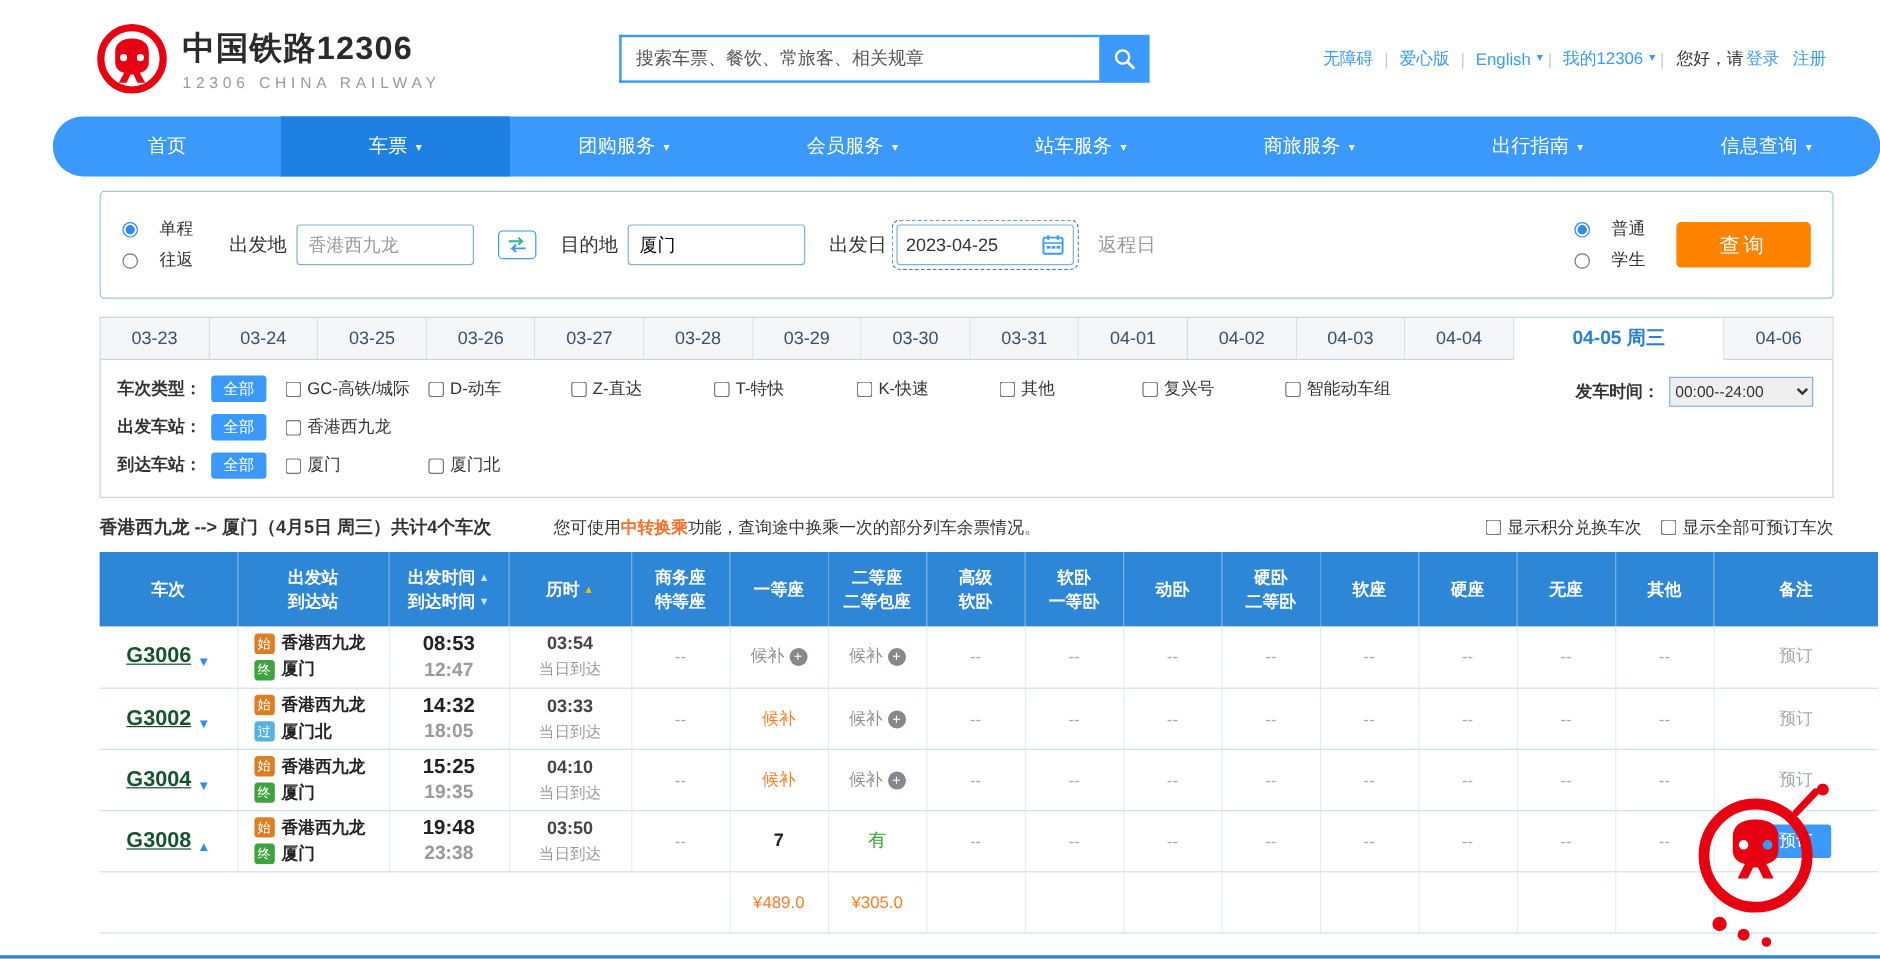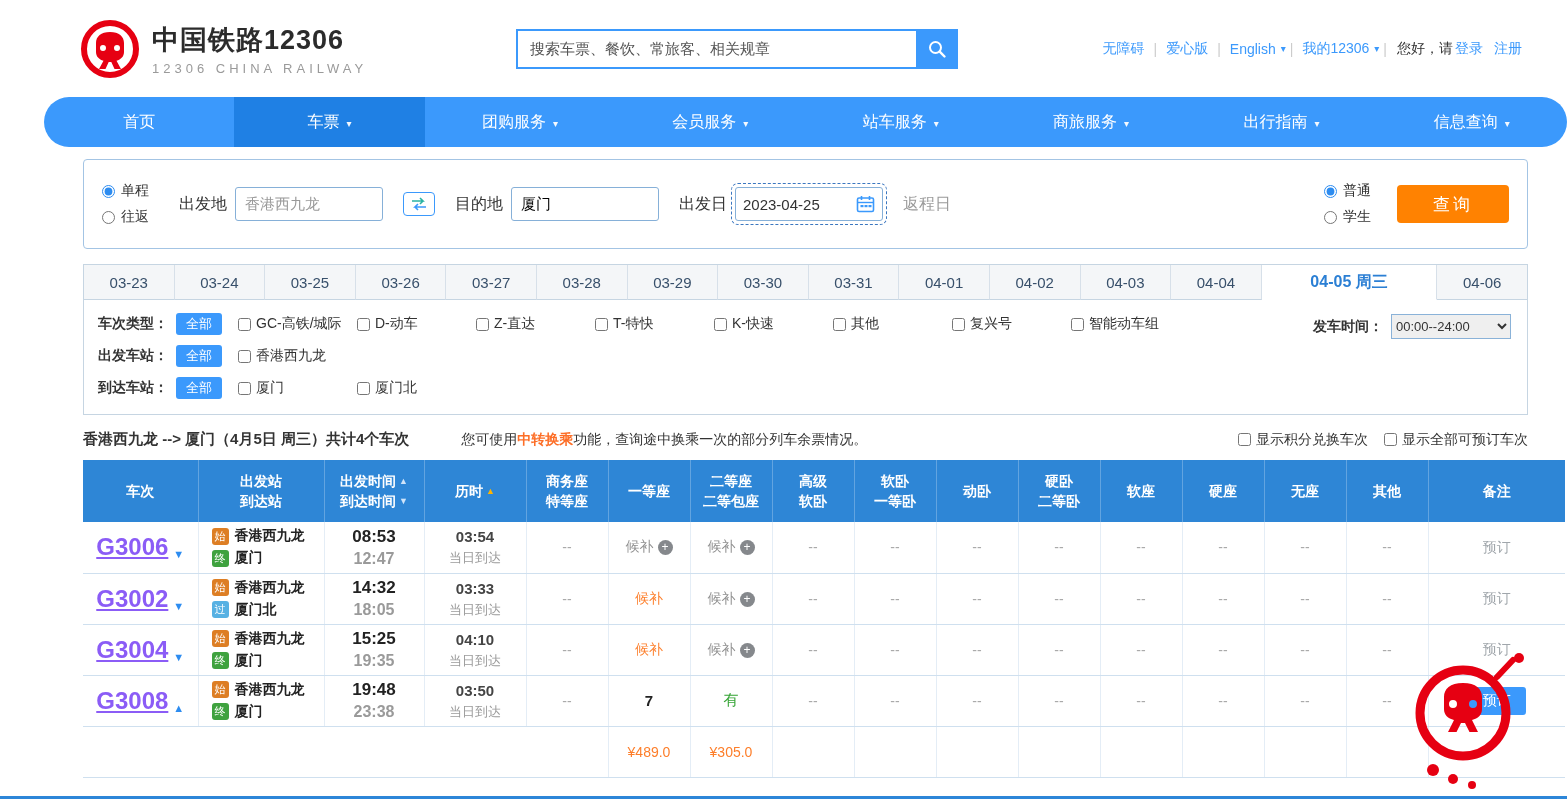--- a/index.html
+++ b/index.html
@@ -29,21 +29,21 @@
   .main-nav { height:50px; background:#3b99fc; display:flex;border-radius:25px; }
   .nav-item { flex:1; display:flex; align-items:center; justify-content:center; gap:7px; color:#fff; font-size:16px; cursor:pointer; }
   .nav-item.active { background:#1f80e4; }
   .nav-arrow { font-size:10px; opacity:.95; margin-top:2px; }
 
   .content { padding:0 39px; }
 
   
   .search-panel { margin-top:12px; height:90px; border:1px solid #a3c4e4; border-radius:4px; display:flex; align-items:center; padding:0 18px; }
   .radio-col { display:flex; flex-direction:column; gap:8px; font-size:14px; margin-right:30px; }
-  .radio-col label { display:flex; align-items:center; gap:6px; cursor:pointer; }
+  .radio-col label { display:flex; align-items:center; gap:18px; cursor:pointer; }
   .field { display:flex; align-items:center; margin-right:20px; }
   .field-label { font-size:16px; margin-right:8px; white-space:nowrap; }
   .field-label.dim { color:#9a9a9a; }
   .text-input { width:148px; height:34px; border:1px solid #86b0d8; border-radius:3px; padding:0 9px; font-size:15px; outline:none; }
   .text-input.gray { color:#999; }
   .swap-box { width:32px; height:24px; border:1px solid #3b99fc; border-radius:4px; display:flex; align-items:center; justify-content:center; margin-right:20px; cursor:pointer; background:#fff; }
   .date-box { width:148px; height:34px; border:1px solid #86b0d8; border-radius:3px; display:flex; align-items:center; justify-content:space-between; padding:0 7px; background:#fff; }
   .date-box.focus { outline:1px dashed #3b77c0; outline-offset:3px; }
   .date-box.disabled { border-color:#bccfdf; }
   .date-val { font-size:15px; color:#333; }
@@ -81,21 +81,21 @@
   table.train-table { width:100%; border-collapse:collapse; table-layout:fixed; margin-top:11px; }
   col.c0{width:115px} col.c1{width:126px} col.c2{width:100px} col.c3{width:102px}
   col.cs{width:82px} col.c15{width:137px}
   thead th { background:#2e86d6; color:#fff; font-size:14px; font-weight:bold; height:62px; border-right:1px solid rgba(255,255,255,.25); vertical-align:middle; }
   thead th:last-child { border-right:none; }
   .hline { display:flex; align-items:center; justify-content:center; gap:3px; line-height:20px; }
   .sort { font-size:9px; color:#cfe4fa; }
   .sort.active { color:#ffb400; }
   tbody td { border-right:1px solid #e4edf6; border-bottom:1px solid #cfe0ef; text-align:center; height:51px; vertical-align:middle; }
   tbody td:last-child { border-right:none; }
-  .train-no { color:#8b5cf6; font-weight:bold; font-size:24px; text-decoration:underline; cursor:pointer; }
+  .train-no { color:#14532d; font-weight:bold; font-size:18px; text-decoration:underline; cursor:pointer; }
   .expand-arrow { color:#2d8cf0; font-size:11px; margin-left:5px; vertical-align:-3px; cursor:pointer; }
   td.station-cell { text-align:left; padding-left:13px; }
   .st-line { display:flex; align-items:center; gap:6px; height:22px; font-size:14px; font-weight:bold; color:#222; }
   .tag { width:17px; height:17px; border-radius:3px; color:#fff; font-size:11px; font-weight:normal; display:flex; align-items:center; justify-content:center; flex:0 0 auto; }
   .tag-start { background:#dd7e24; }
   .tag-end { background:#3fa23f; }
   .tag-pass { background:#57b1e3; }
   .dep-t { font-size:17px; font-weight:bold; color:#222; line-height:23px; }
   .arr-t { font-size:16px; font-weight:bold; color:#9a9a9a; line-height:22px; }
   .dur { font-size:15px; font-weight:bold; color:#444; line-height:22px; }

